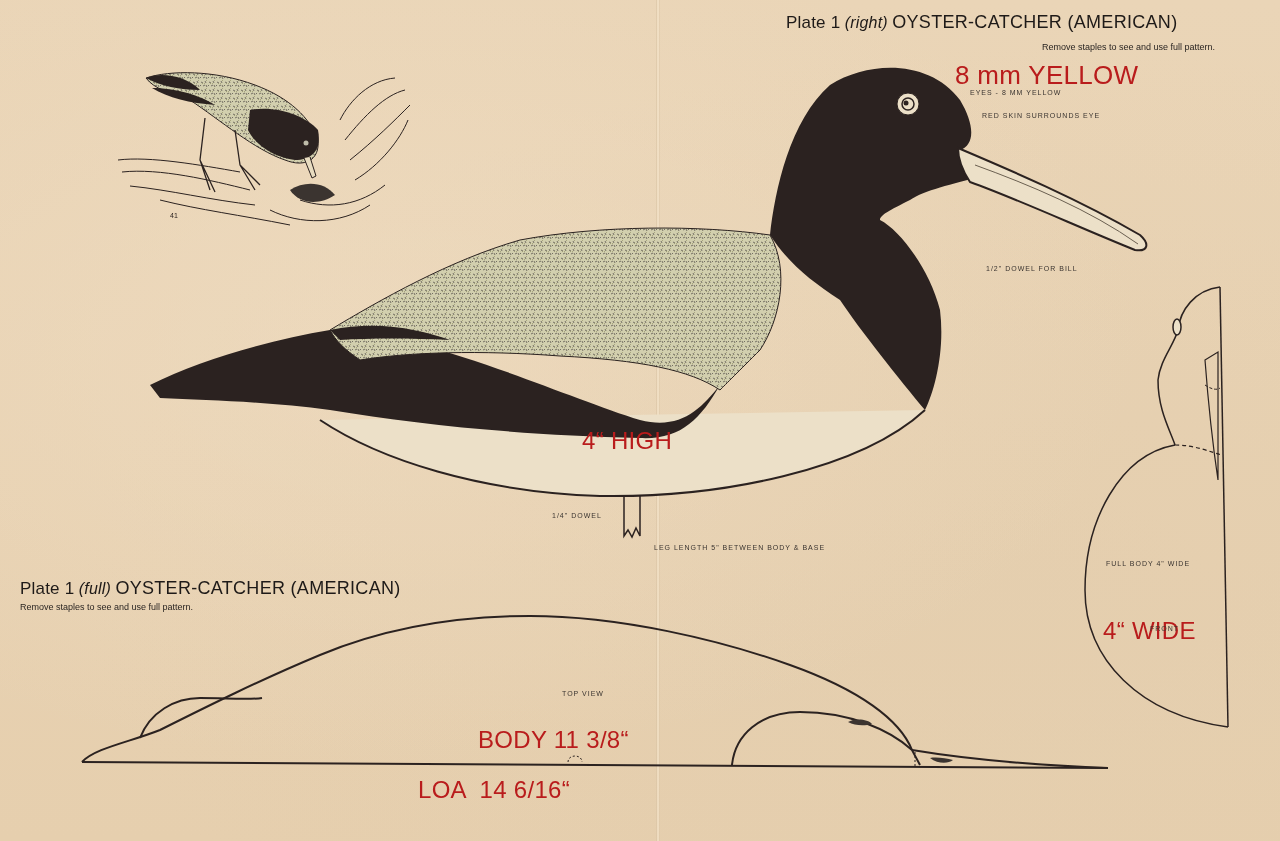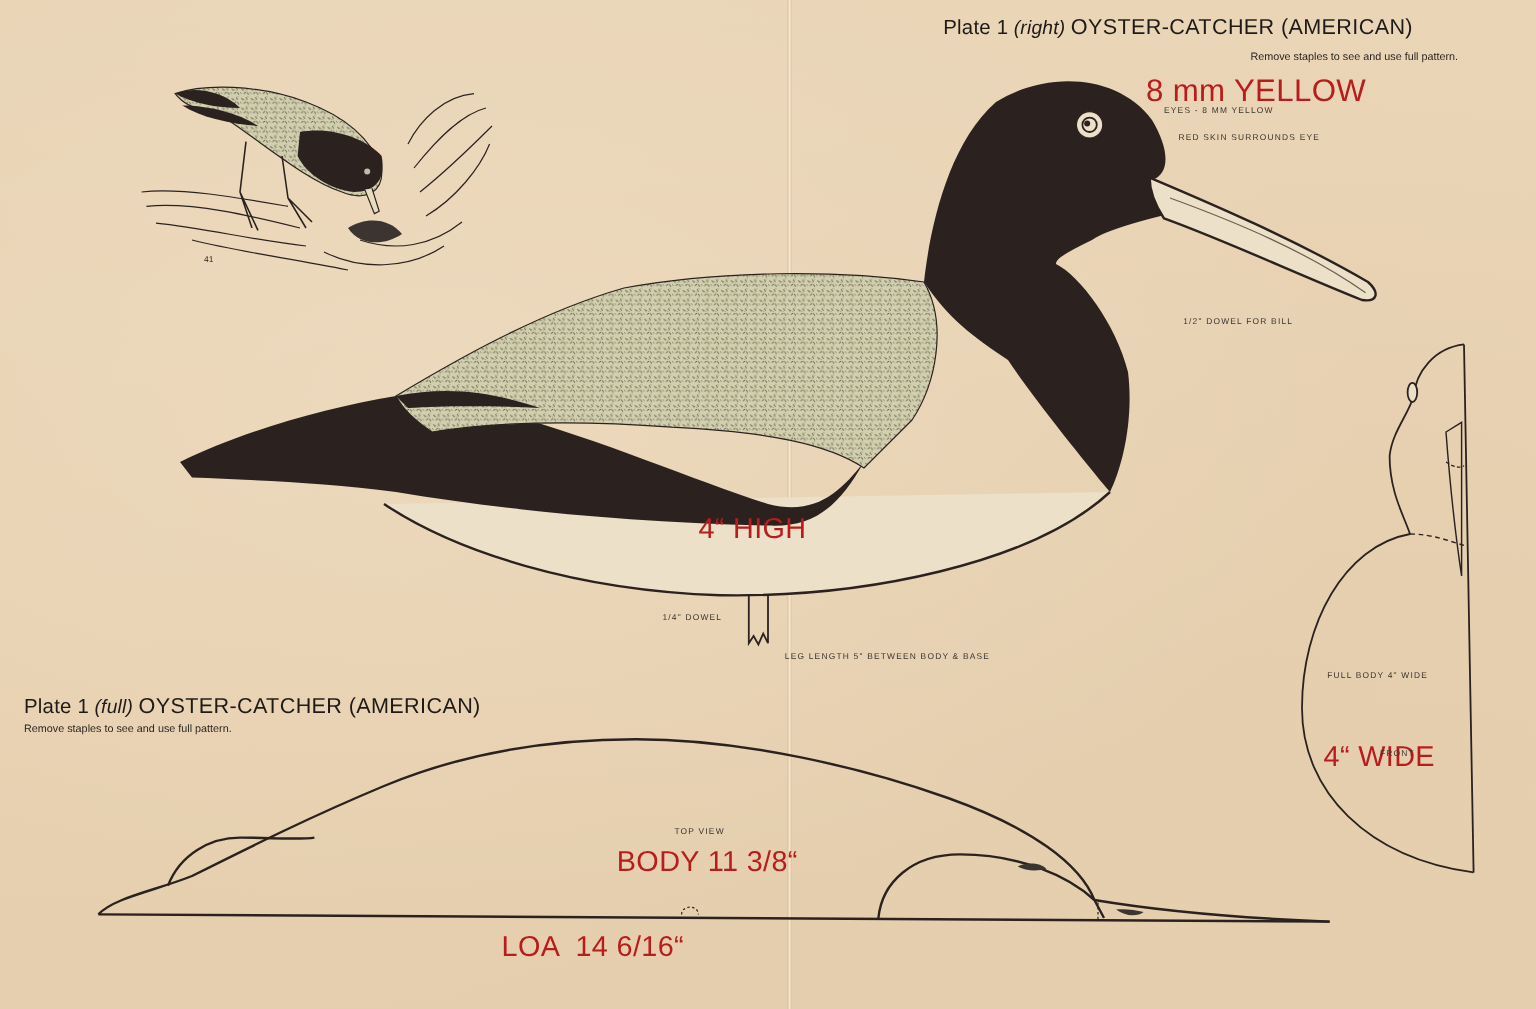--- a/index.html
+++ b/index.html
@@ -124,14 +124,14 @@
 <div class="abs tiny" style="left:1150px; top:625px;">FRONT</div>
 
 <div class="abs plate-title" style="left:20px; top:578px;">
   <span class="plate">Plate 1</span>
   <span class="side">(full)</span>
   <span class="name">OYSTER-CATCHER (AMERICAN)</span>
 </div>
 <div class="abs subnote" style="left:20px; top:602px;">Remove staples to see and use full pattern.</div>
 
 <div class="abs tiny" style="left:562px; top:690px;">TOP VIEW</div>
-<div class="abs red red-md" style="left:478px; top:705px;margin-left:36px;">BODY 11 3/8“</div>
+<div class="abs red red-md" style="left:478px; top:726px;">BODY 11 3/8“</div>
 <div class="abs red red-md" style="left:418px; top:776px; white-space:pre;">LOA  14 6/16“</div>
 
 </body></html>

